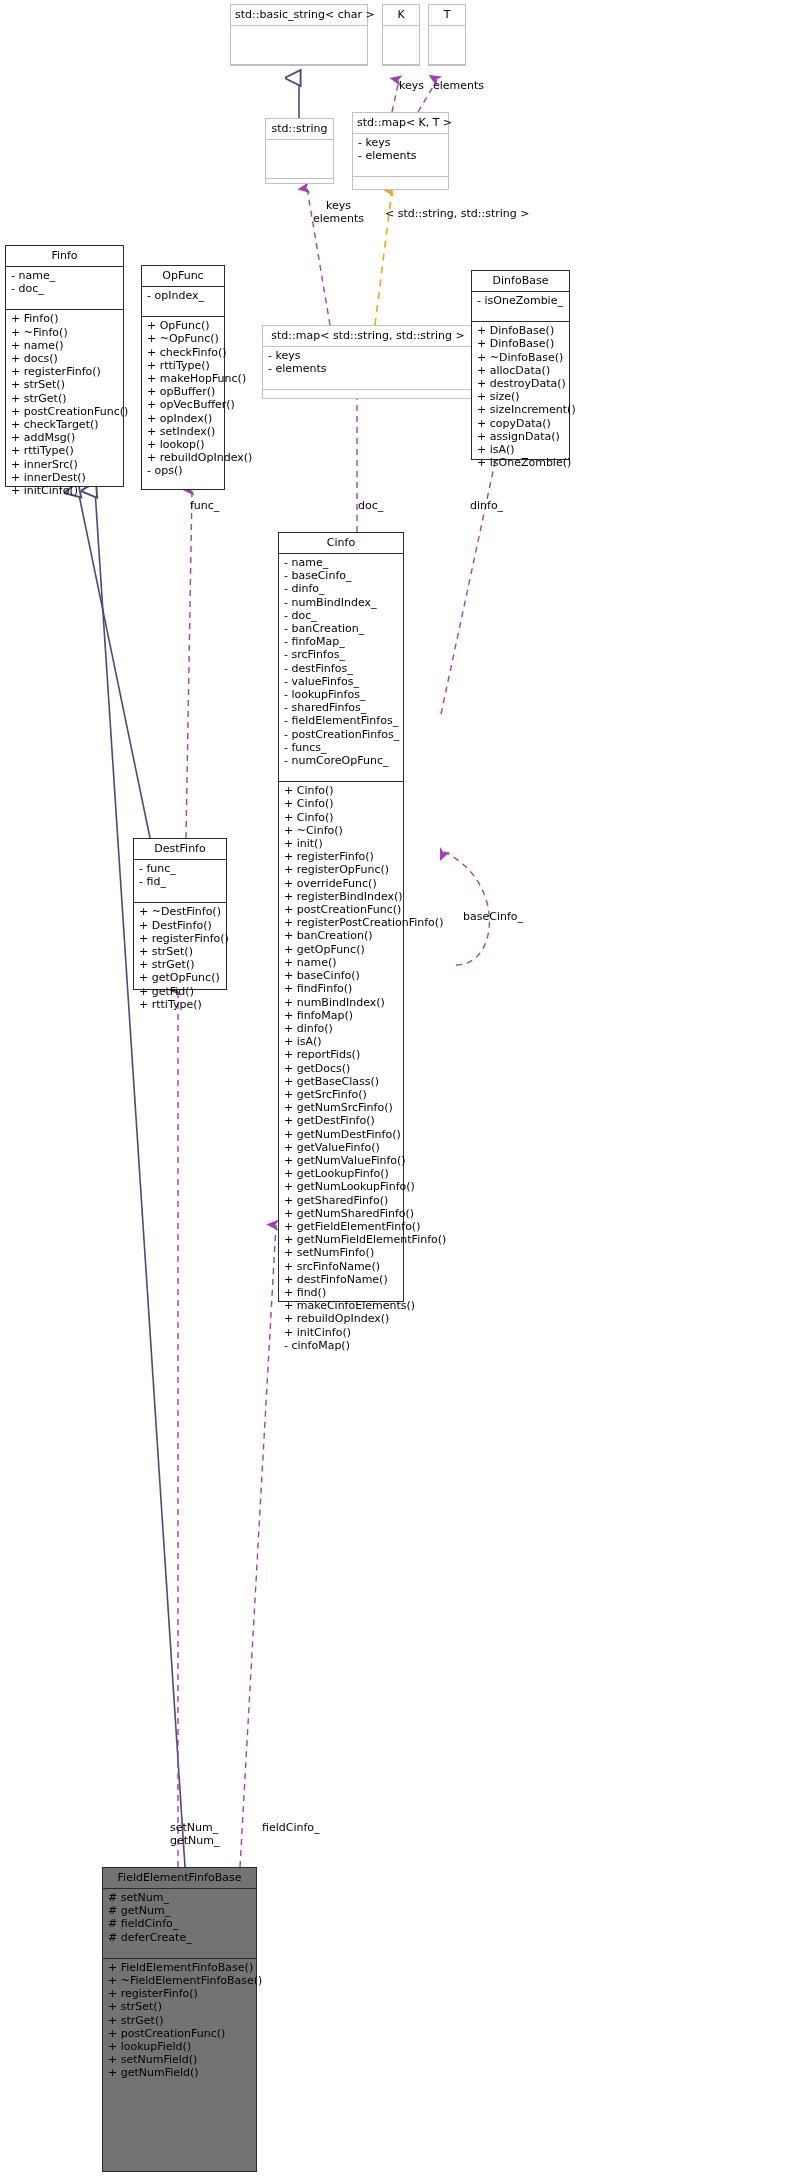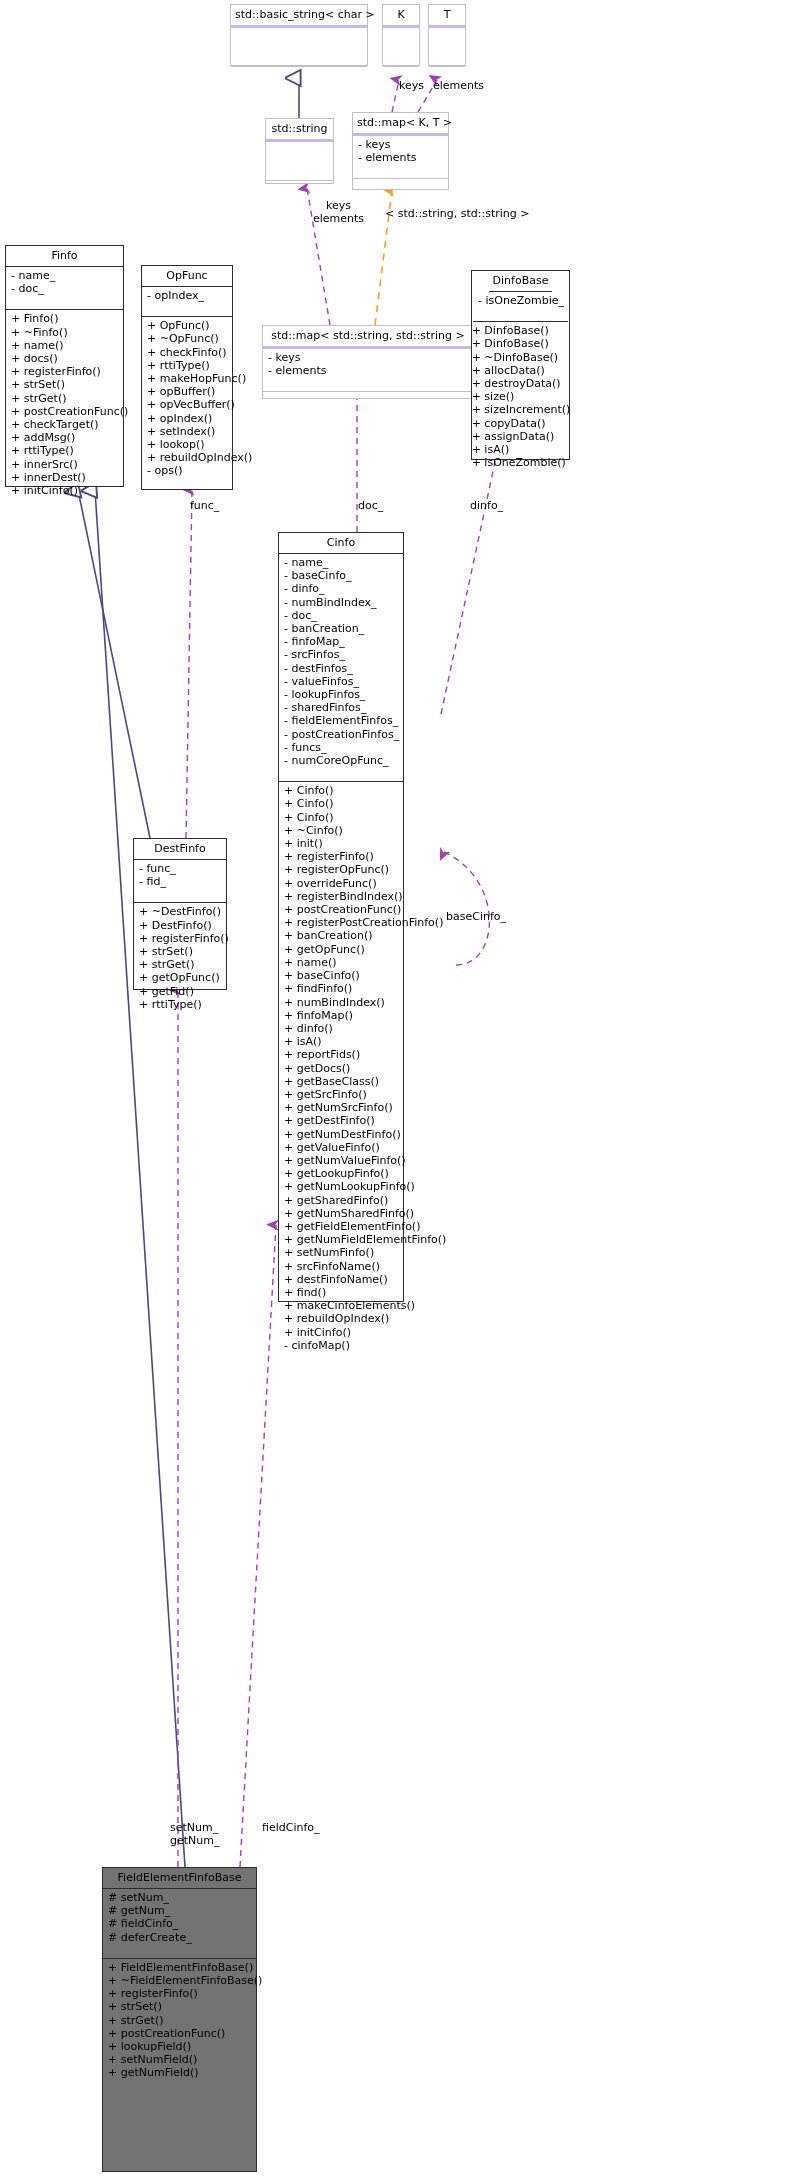--- a/index.html
+++ b/index.html
@@ -39,21 +39,21 @@
     background: #737373;
   }
   .uml-title {
     text-align: center;
     font-size: 11px;
     line-height: 13px;
     padding: 3px 4px 4px 4px;
     color: #000000;
     white-space: nowrap;
   }
-  .uml-box.plain .uml-title { border-bottom: 3px solid #c4b5fd; }
+  .uml-box.plain .uml-title { border-bottom: 1px solid #c4b5fd; }
   .uml-box.solid .uml-title { border-bottom: 1px solid #2b2b2b; }
   .uml-box.filled .uml-title { border-bottom: 1px solid #2b2b2b; }
 
   .uml-section {
     font-size: 11px;
     line-height: 13.2px;
     padding: 2px 4px 14px 5px;
     color: #000000;
     white-space: nowrap;
     flex: none;
@@ -210,42 +210,42 @@
       <div class="uml-row">+ postCreationFunc()</div>
       <div class="uml-row">+ checkTarget()</div>
       <div class="uml-row">+ addMsg()</div>
       <div class="uml-row">+ rttiType()</div>
       <div class="uml-row">+ innerSrc()</div>
       <div class="uml-row">+ innerDest()</div>
       <div class="uml-row">+ initCinfo()</div>
     </div>
   </div>
 
-  <div class="uml-box solid" style="left:141px; top:265px; width:92px; height:225px;">
+  <div class="uml-box solid" style="left:141px; top:265px; width:84px; height:225px;">
     <div class="uml-title">OpFunc</div>
     <div class="uml-section attrs">
       <div class="uml-row">- opIndex_</div>
     </div>
     <div class="uml-section methods">
       <div class="uml-row">+ OpFunc()</div>
       <div class="uml-row">+ ~OpFunc()</div>
       <div class="uml-row">+ checkFinfo()</div>
       <div class="uml-row">+ rttiType()</div>
       <div class="uml-row">+ makeHopFunc()</div>
       <div class="uml-row">+ opBuffer()</div>
       <div class="uml-row">+ opVecBuffer()</div>
       <div class="uml-row">+ opIndex()</div>
       <div class="uml-row">+ setIndex()</div>
       <div class="uml-row">+ lookop()</div>
       <div class="uml-row">+ rebuildOpIndex()</div>
       <div class="uml-row">- ops()</div>
     </div>
   </div>
 
-  <div class="uml-box solid" style="left:471px; top:270px; width:99px; height:190px;align-items:center;">
+  <div class="uml-box solid" style="left:471px; top:270px; width:99px; height:190px;">
     <div class="uml-title">DinfoBase</div>
     <div class="uml-section attrs">
       <div class="uml-row">- isOneZombie_</div>
     </div>
     <div class="uml-section methods">
       <div class="uml-row">+ DinfoBase()</div>
       <div class="uml-row">+ DinfoBase()</div>
       <div class="uml-row">+ ~DinfoBase()</div>
       <div class="uml-row">+ allocData()</div>
       <div class="uml-row">+ destroyData()</div>
@@ -385,21 +385,21 @@
   </div>
 
   <div class="edge-label" style="left:358px; top:500px;">
     <div>doc_</div>
   </div>
 
   <div class="edge-label" style="left:470px; top:500px;">
     <div>dinfo_</div>
   </div>
 
-  <div class="edge-label" style="left:446px; top:911px;">
+  <div class="edge-label" style="left:463px; top:911px;">
     <div>baseCinfo_</div>
   </div>
 
   <div class="edge-label" style="left:170px; top:1822px;">
     <div>setNum_</div>
     <div>getNum_</div>
   </div>
 
   <div class="edge-label" style="left:236px; top:1822px;margin-left:26px;">
     <div>fieldCinfo_</div>

